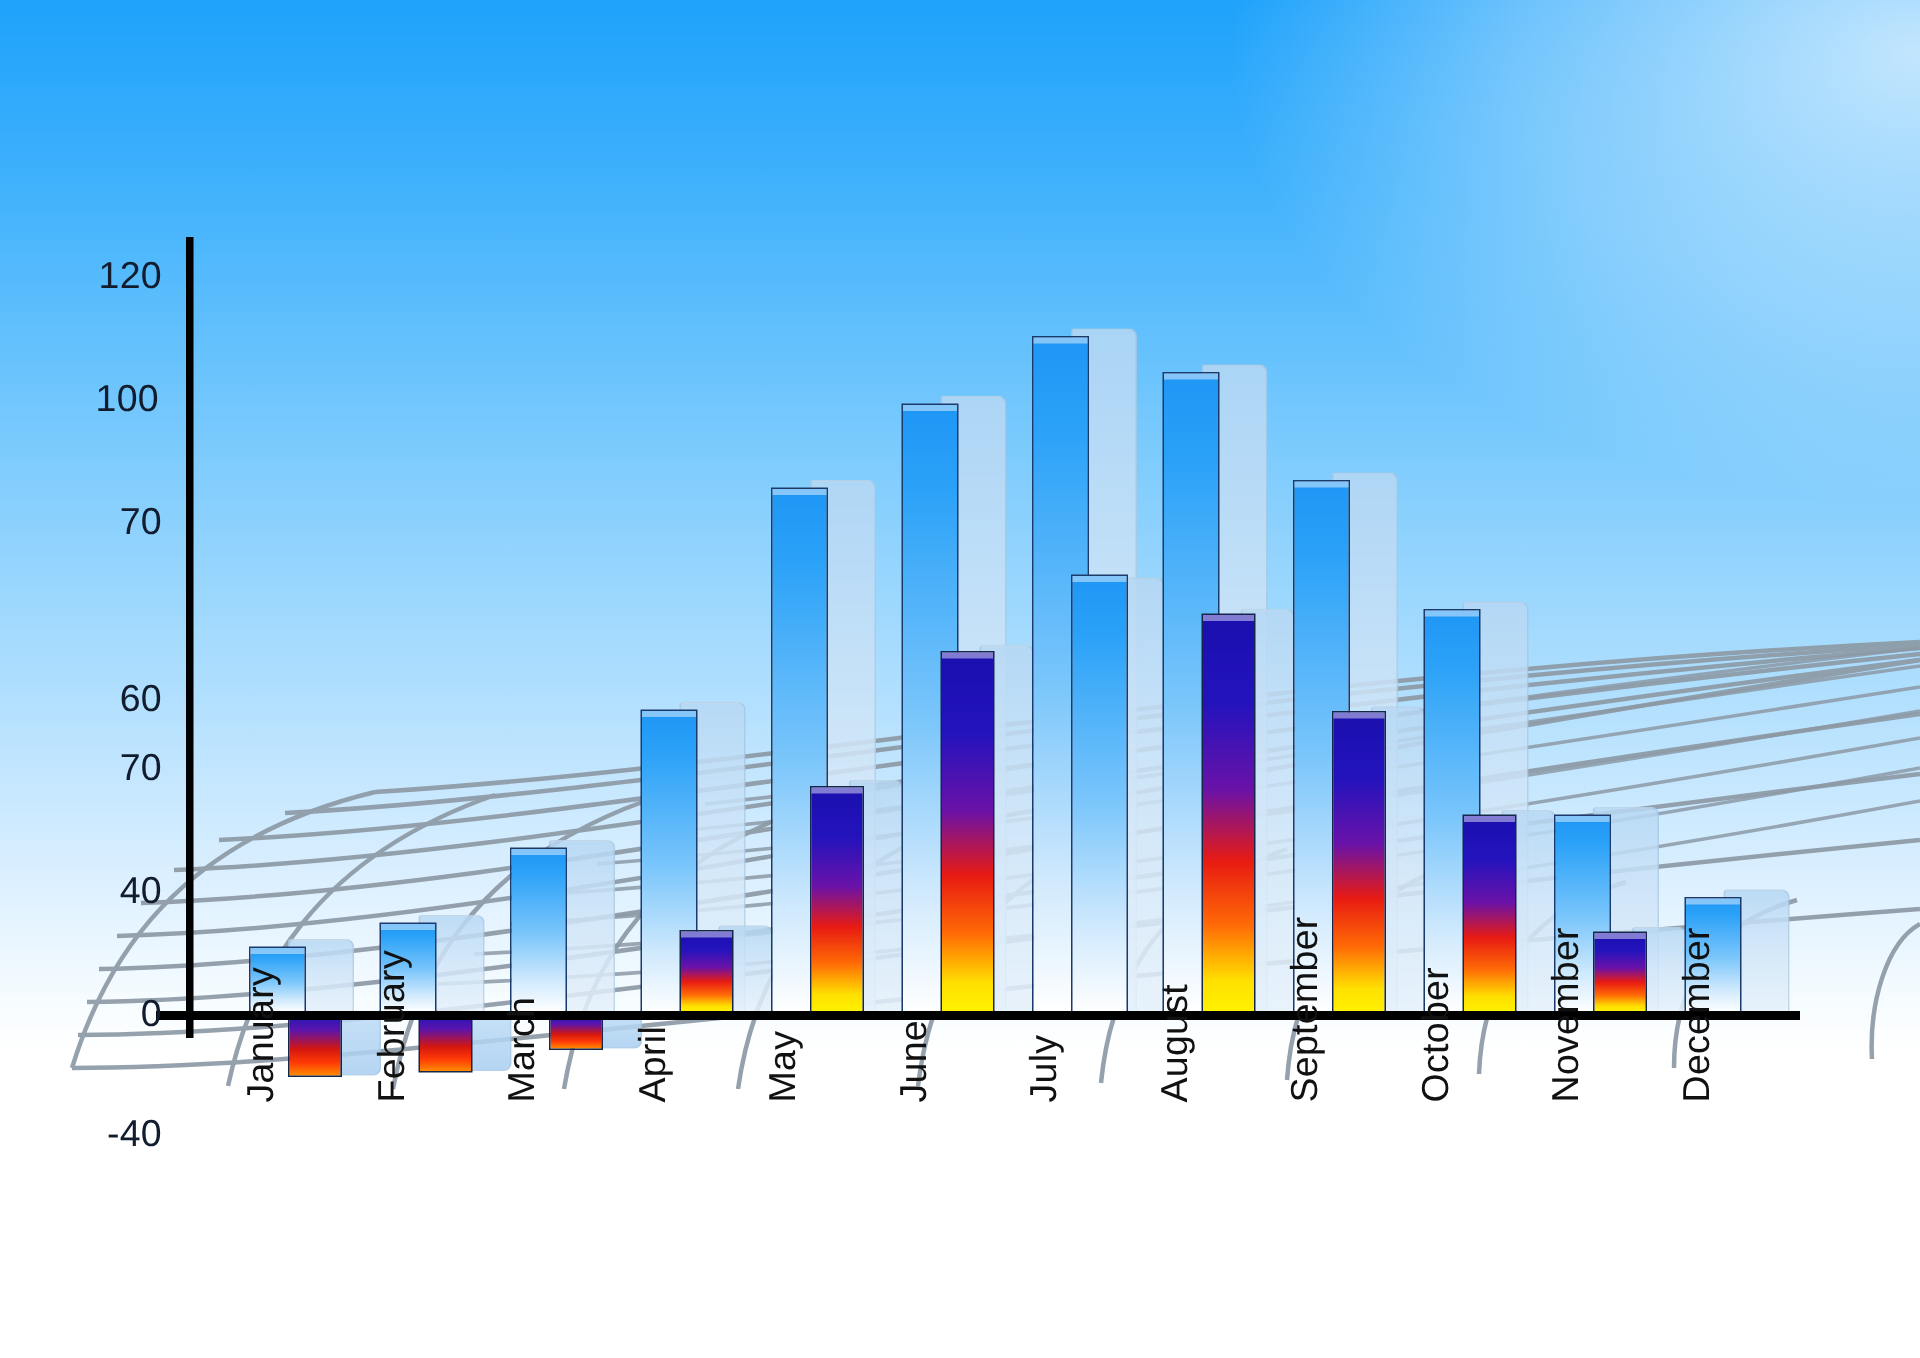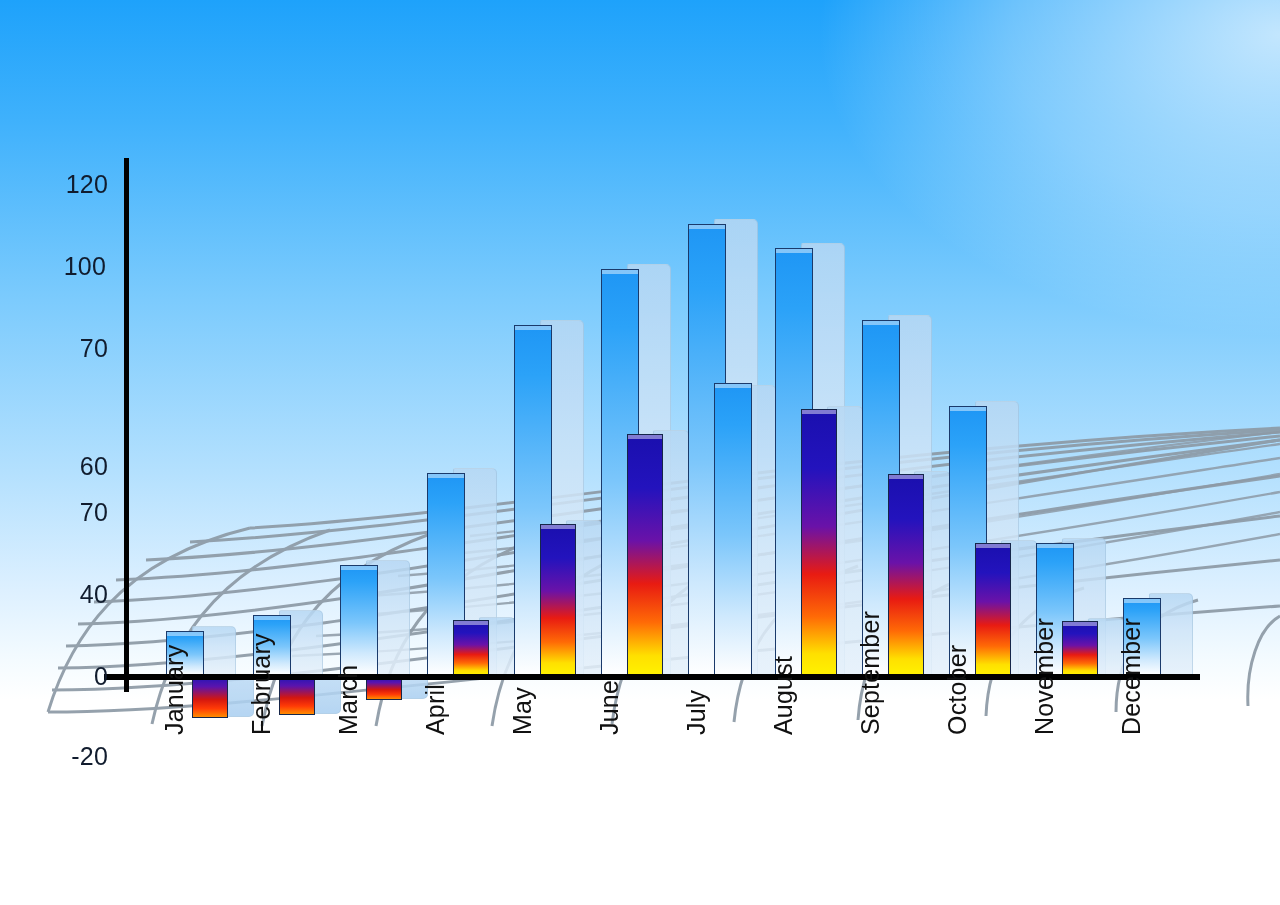--- a/index.html
+++ b/index.html
@@ -241,21 +241,21 @@
   <div id="xaxis"></div>
   <div class="ytick" style="top:674px;"></div>
 
   <div class="ylab" style="left:38px;top:170px;">120</div>
   <div class="ylab" style="left:36px;top:252px;">100</div>
   <div class="ylab" style="left:38px;top:334px;">70</div>
   <div class="ylab" style="left:38px;top:416px;margin-top:36px;">60</div>
   <div class="ylab" style="left:38px;top:498px;">70</div>
   <div class="ylab" style="left:38px;top:580px;">40</div>
   <div class="ylab" style="left:38px;top:662px;">0</div>
-  <div class="ylab" style="left:38px;top:742px;">-20</div>
+  <div class="ylab" style="left:38px;top:742px;">-40</div>
 
   <div class="xlab" style="left:160px;top:735px;">January</div>
   <div class="xlab" style="left:247px;top:735px;">February</div>
   <div class="xlab" style="left:334px;top:735px;">March</div>
   <div class="xlab" style="left:421px;top:735px;">April</div>
   <div class="xlab" style="left:508px;top:735px;">May</div>
   <div class="xlab" style="left:595px;top:735px;">June</div>
   <div class="xlab" style="left:682px;top:735px;">July</div>
   <div class="xlab" style="left:769px;top:735px;">August</div>
   <div class="xlab" style="left:856px;top:735px;">September</div>

